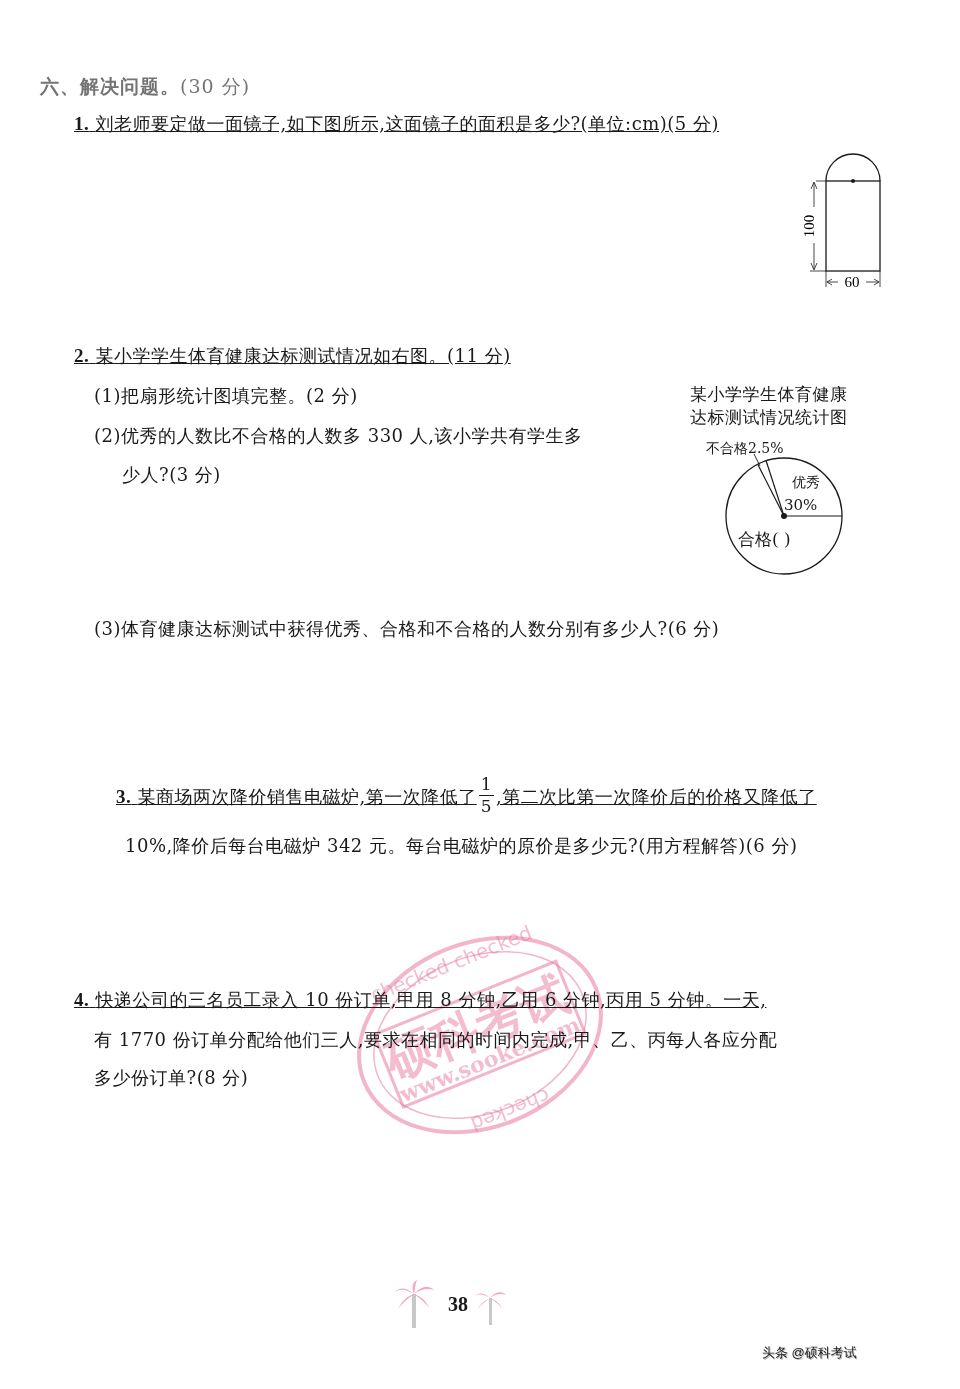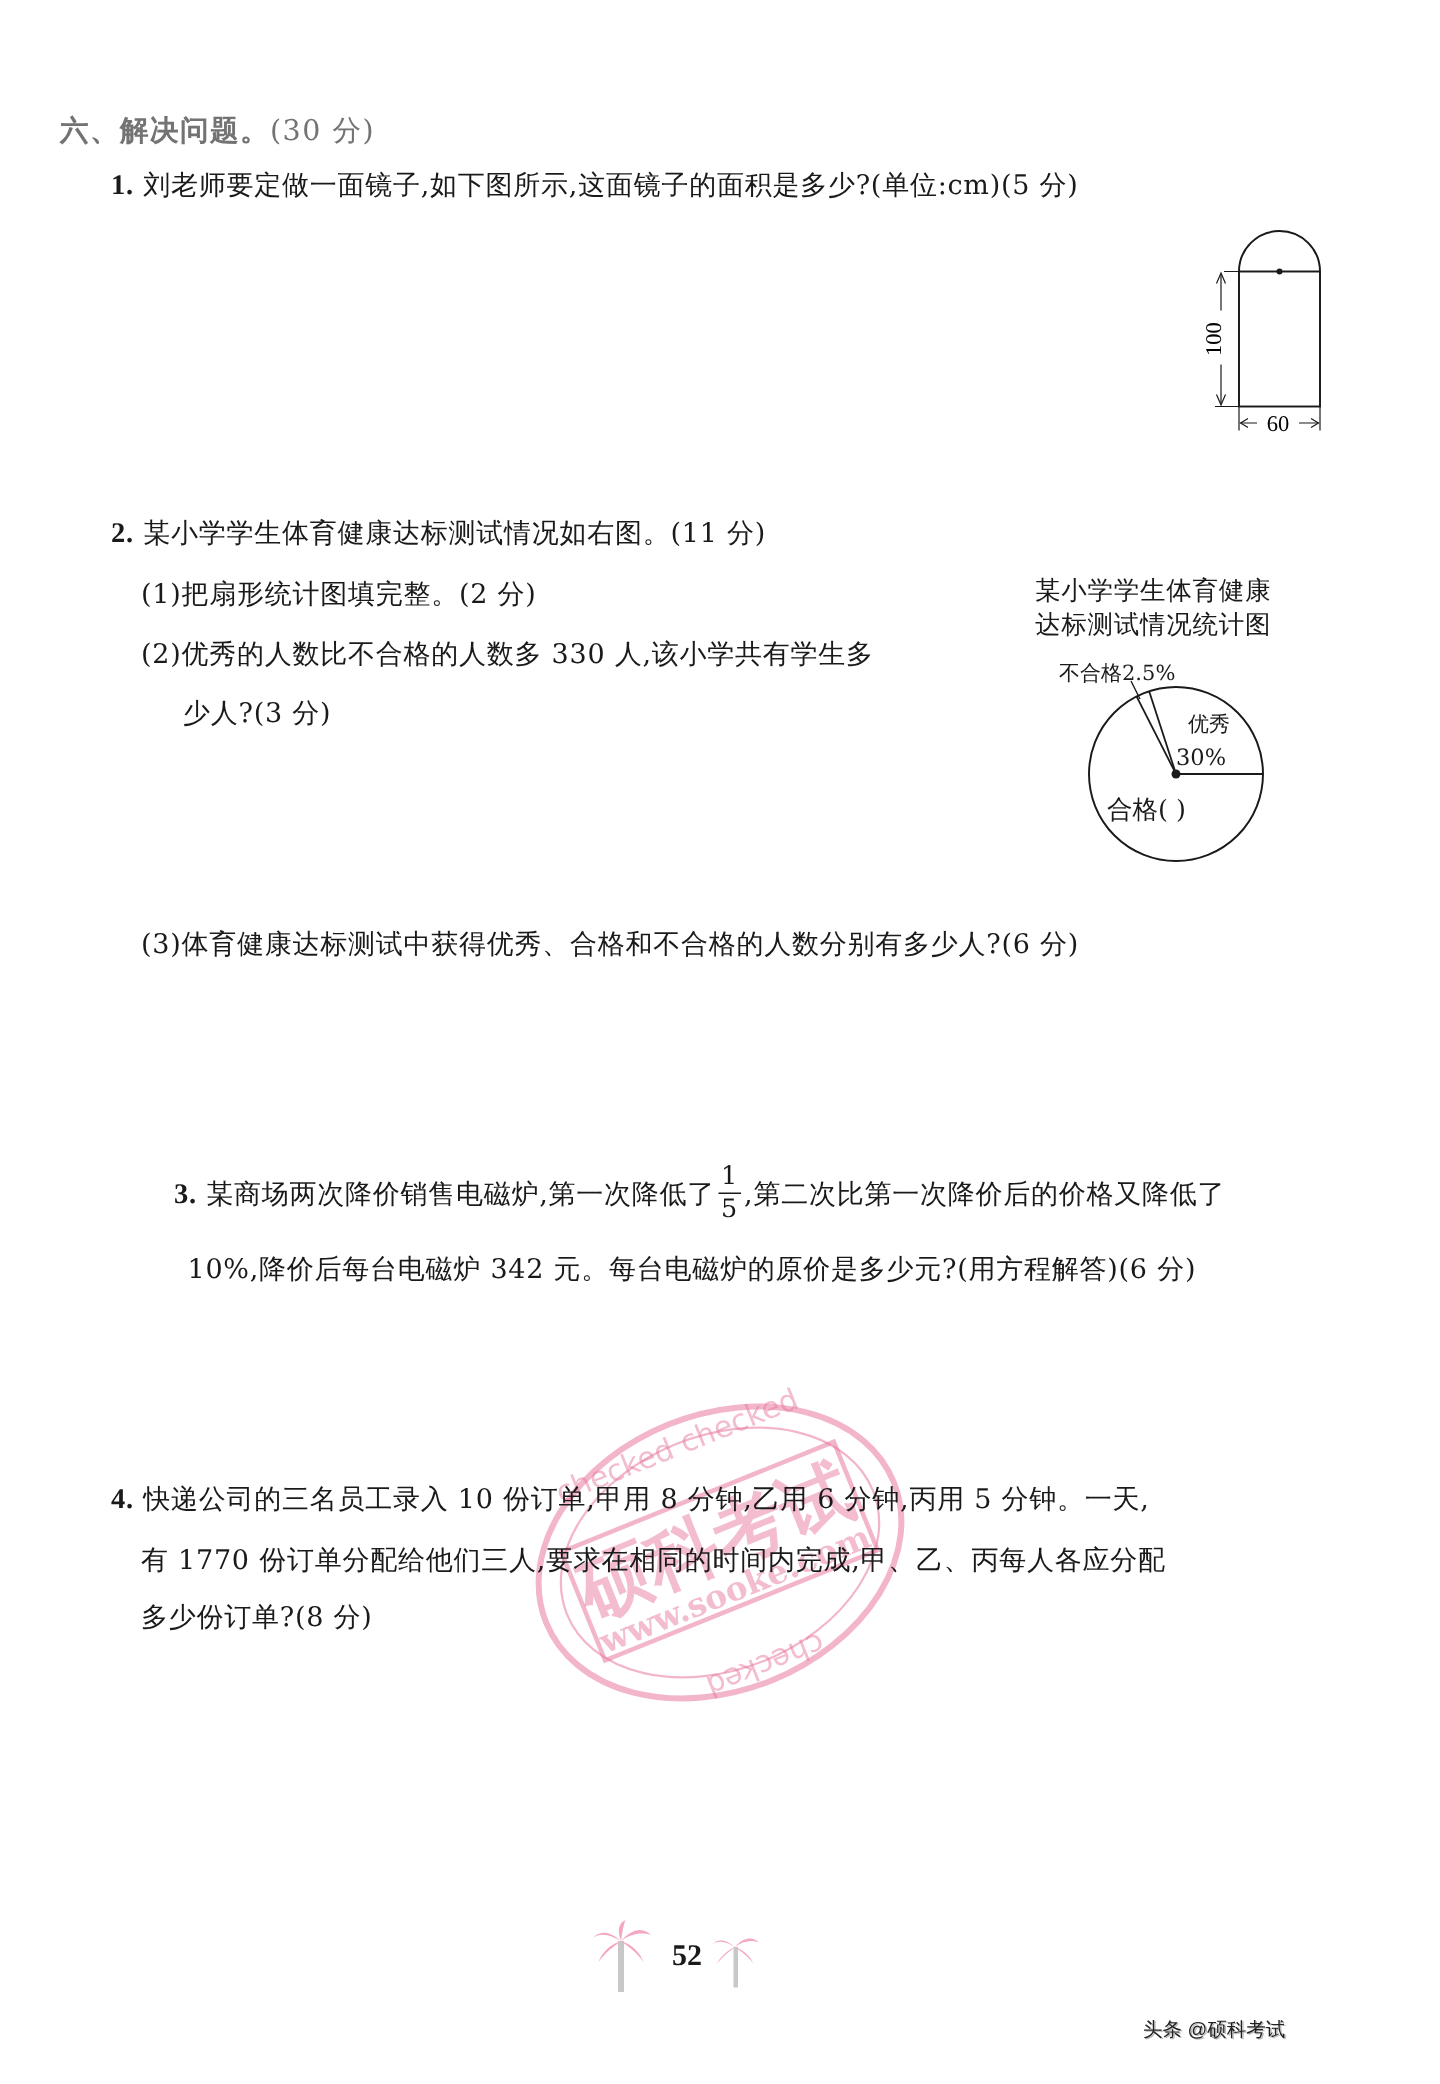--- a/index.html
+++ b/index.html
@@ -8,21 +8,21 @@
     font-family: "DejaVu Serif", "Liberation Serif", serif;
     color: #1a1a1a;
   }
   .abs { position: absolute; }
   .section-header {
     left: 40px; top: 74px; font-size: 19px; color: #737373;
     font-family: "DejaVu Sans", "Liberation Sans", sans-serif; font-weight: bold;
     letter-spacing: 1px;
   }
   .section-header .score { font-weight: normal; font-family: "DejaVu Serif", serif; }
-  .q { font-size: 18px; line-height: 1; white-space: nowrap; letter-spacing: 0.5px; }
+  .q { font-size: 18px; line-height: 1; white-space: nowrap; letter-spacing: 0.5px; text-decoration: underline; }
   .q .num { font-weight: bold; font-family: "Liberation Serif", serif; font-size: 19px; }
   .sub { font-size: 18px; white-space: nowrap; letter-spacing: 0.5px; }
   .frac {
     display: inline-flex; flex-direction: column; align-items: center;
     vertical-align: middle; font-size: 17px; line-height: 1; margin: 0 2px;
     position: relative; top: -2px;
   }
   .frac .n { border-bottom: 1px solid #1a1a1a; padding: 0 2px 2px; }
   .frac .d { padding-top: 2px; }
   .chart-title {
@@ -138,21 +138,21 @@
 <div class="abs sub" style="left:94px; top:1066px;">多少份订单?(8 分)</div>
 
 <svg class="abs" style="left:395px; top:1280px;" width="40" height="50">
   <rect x="17" y="14" width="4" height="34" fill="#c8c8c8"></rect>
   <path d="M19,14 C10,6 4,8 0,12 C6,8 12,10 19,14 Z" fill="#f4a7c4"></path>
   <path d="M19,14 C28,4 35,6 39,10 C33,8 26,9 19,14 Z" fill="#f4a7c4"></path>
   <path d="M19,14 C12,16 6,22 4,28 C9,21 14,18 19,14 Z" fill="#f4a7c4"></path>
   <path d="M19,14 C26,16 32,22 34,28 C29,21 24,18 19,14 Z" fill="#f4a7c4"></path>
   <path d="M19,14 C16,6 18,2 22,0 C20,5 20,9 19,14 Z" fill="#f4a7c4"></path>
 </svg>
-<div class="abs page-num">52</div>
+<div class="abs page-num">38</div>
 <svg class="abs" style="left:475px; top:1287px;" width="32" height="40">
   <rect x="14" y="11" width="3" height="27" fill="#c8c8c8"></rect>
   <path d="M15,11 C8,5 3,6 0,9 C5,6 10,8 15,11 Z" fill="#f4a7c4"></path>
   <path d="M15,11 C22,3 28,5 31,8 C26,6 20,7 15,11 Z" fill="#f4a7c4"></path>
   <path d="M15,11 C10,13 5,18 3,22 C7,17 11,14 15,11 Z" fill="#f4a7c4"></path>
   <path d="M15,11 C21,13 26,18 27,22 C24,17 19,14 15,11 Z" fill="#f4a7c4"></path>
 </svg>
 
 <div class="abs footer-brand">头条 @硕科考试</div>
 

